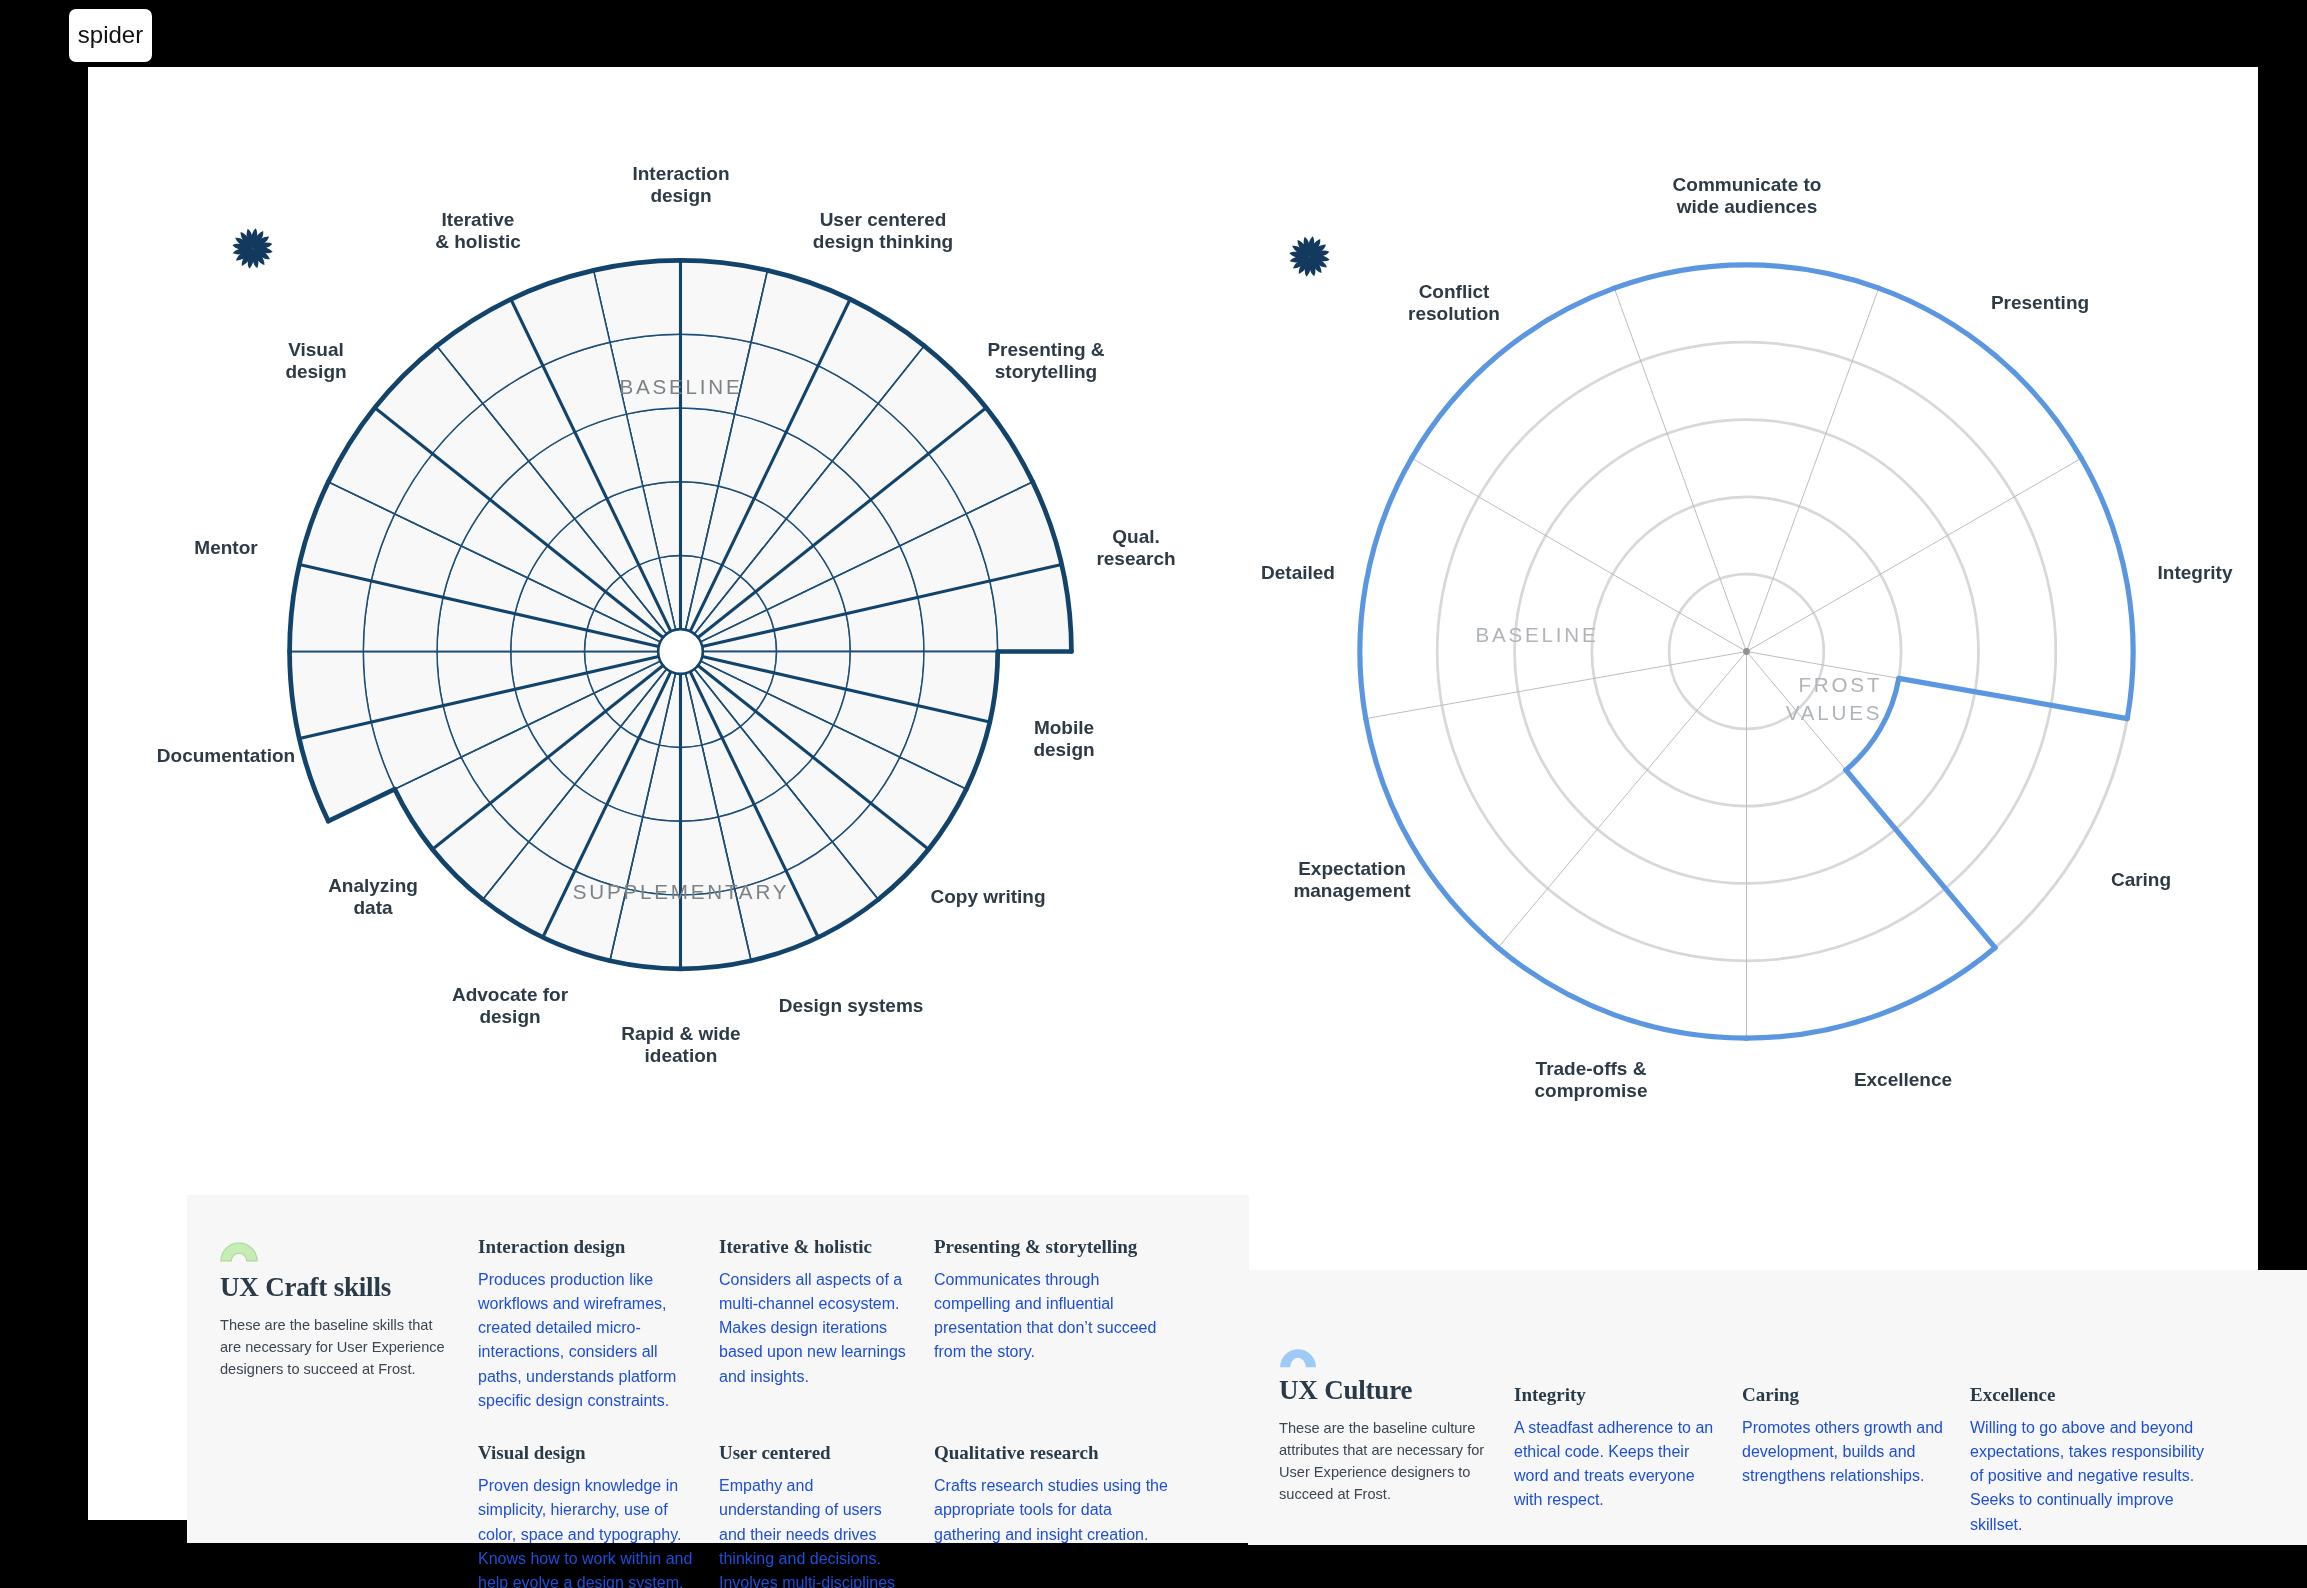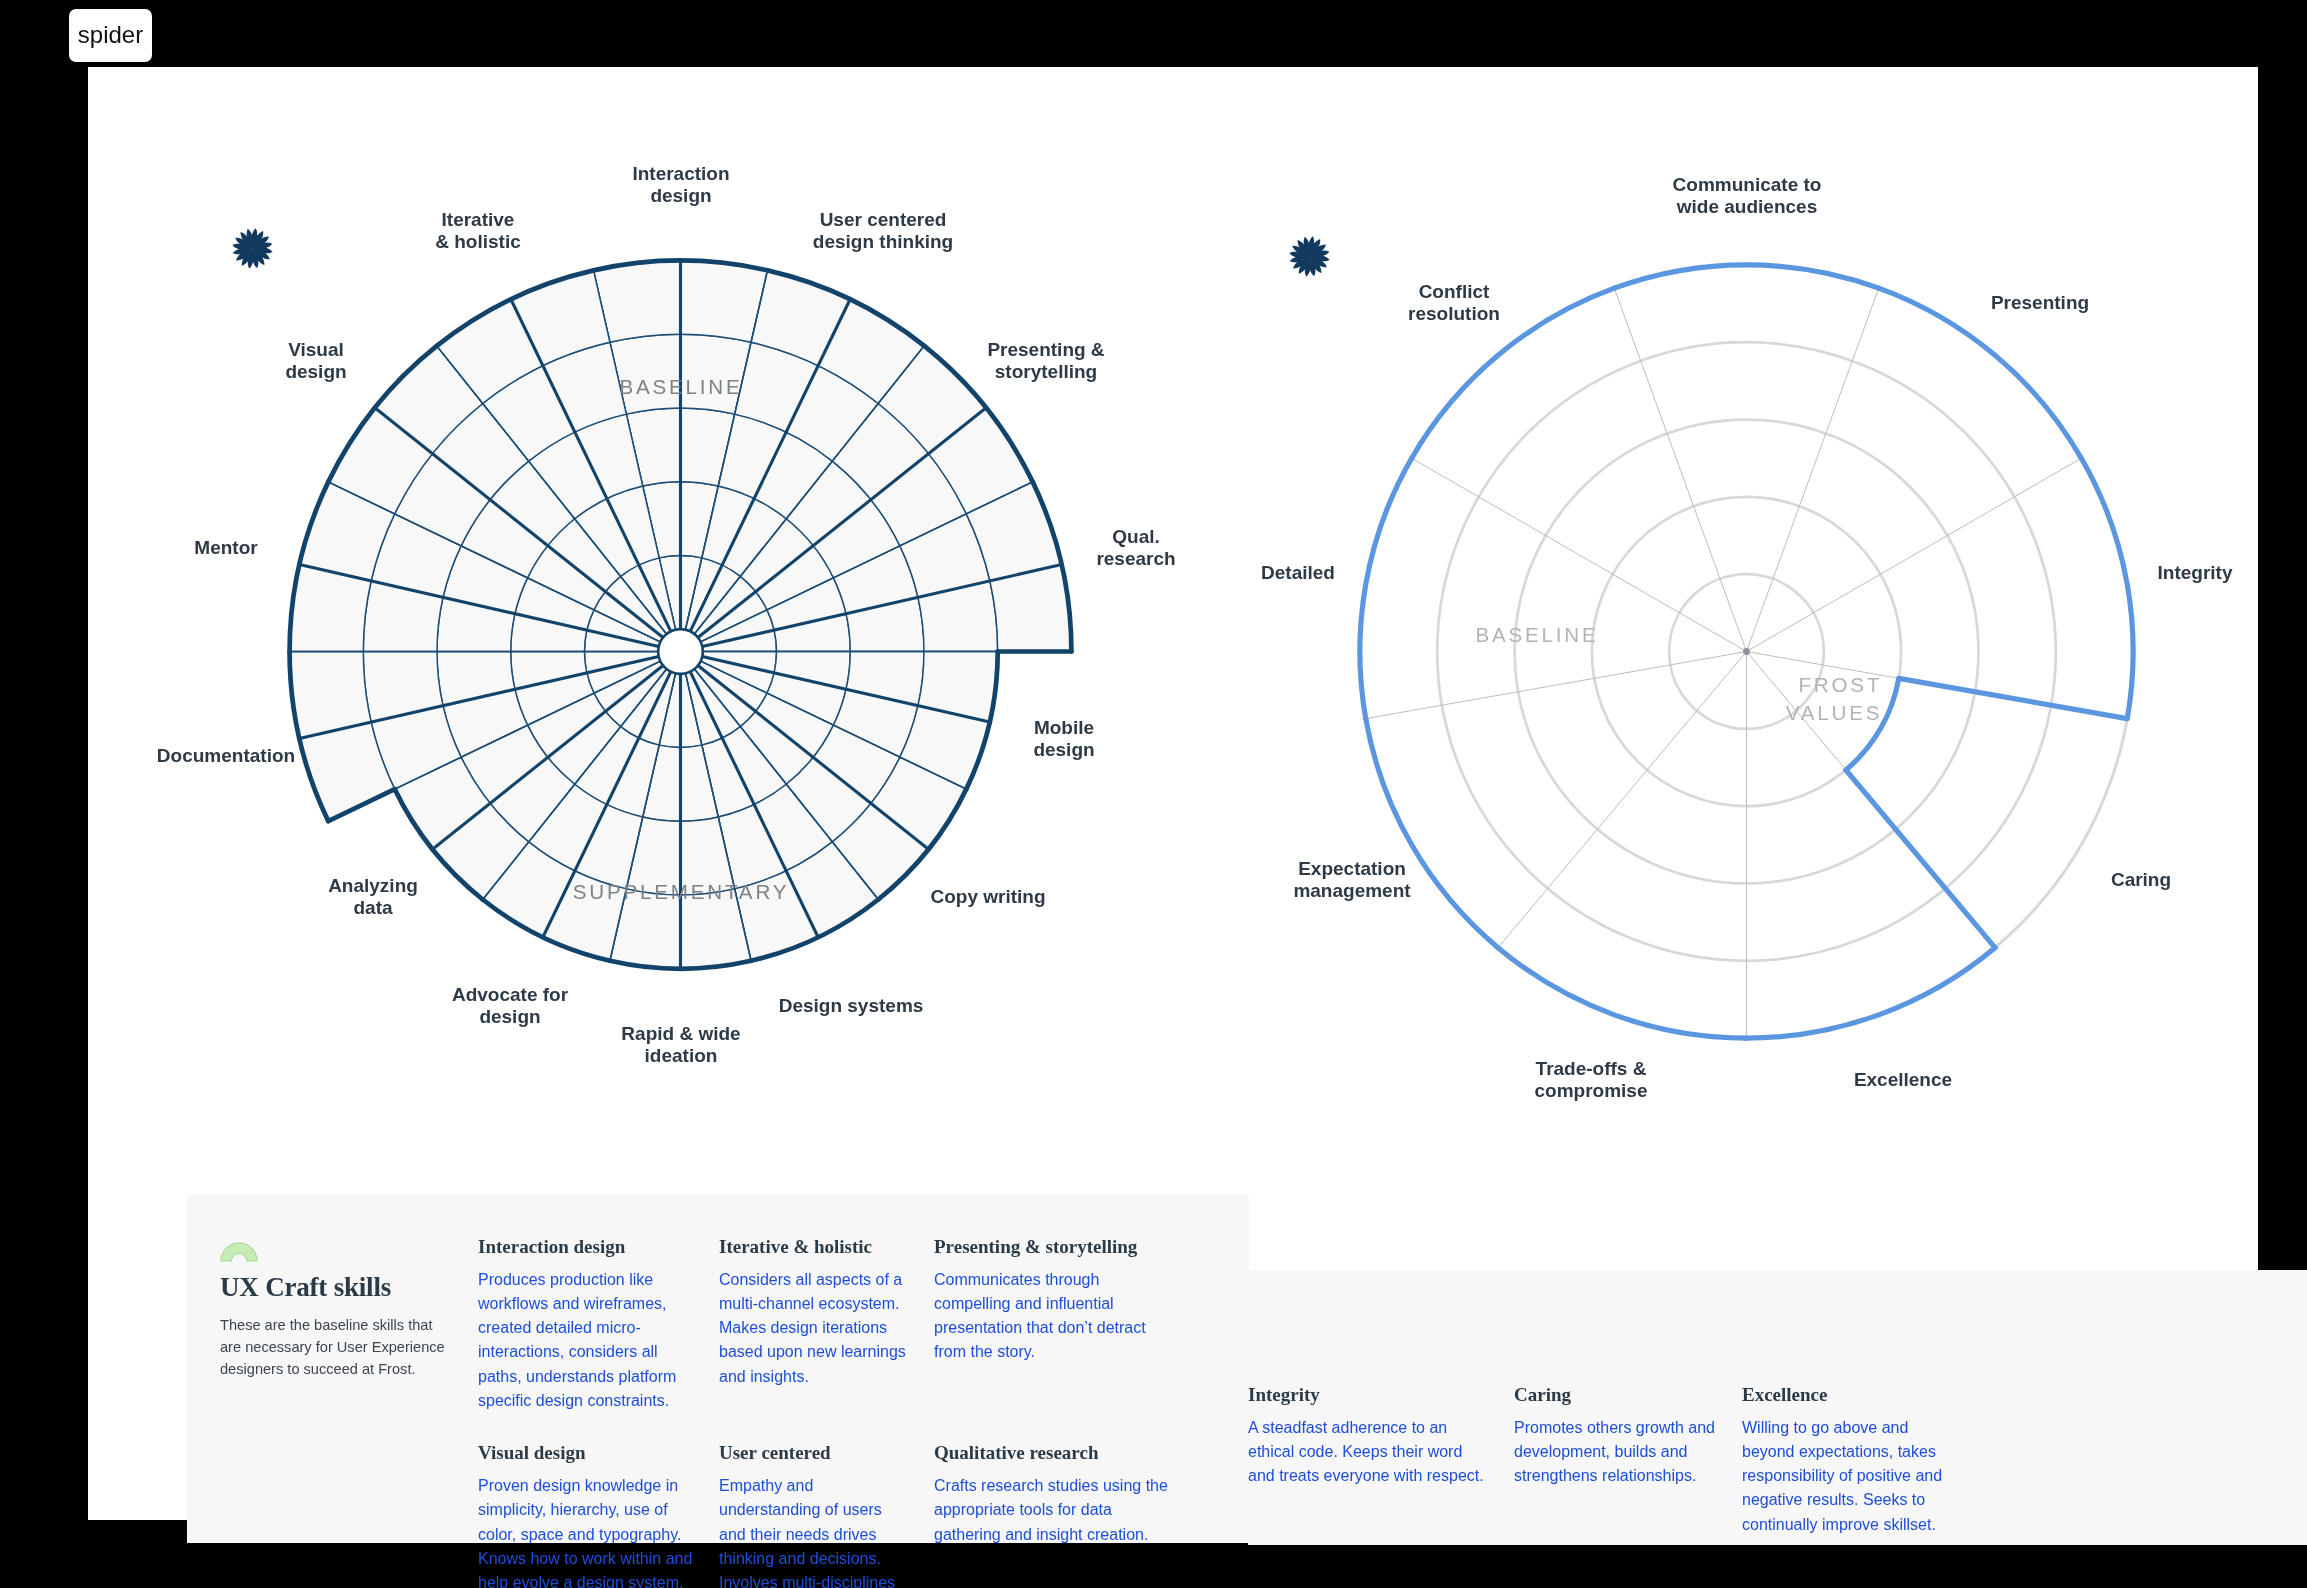--- a/index.html
+++ b/index.html
@@ -312,21 +312,21 @@
         <div class="cell">
           <h4 class="item">Interaction design</h4>
           <p class="body">Produces production like workflows and wireframes, created detailed micro-interactions, considers all paths, understands platform specific design constraints.</p>
         </div>
         <div class="cell">
           <h4 class="item">Iterative &amp; holistic</h4>
           <p class="body">Considers all aspects of a multi-channel ecosystem. Makes design iterations based upon new learnings and insights.</p>
         </div>
         <div class="cell">
           <h4 class="item">Presenting &amp; storytelling</h4>
-          <p class="body">Communicates through compelling and influential presentation that don’t detract from the story.</p>
+          <p class="body">Communicates through compelling and influential presentation that don’t succeed from the story.</p>
         </div>
 
         <div class="cell row2">
           <h4 class="item">Visual design</h4>
           <p class="body">Proven design knowledge in simplicity, hierarchy, use of color, space and typography. Knows how to work within and help evolve a design system.</p>
         </div>
         <div class="cell row2">
           <h4 class="item">User centered</h4>
           <p class="body">Empathy and understanding of users and their needs drives thinking and decisions. Involves multi-disciplines in process. Projects are measured from user success criteria.</p>
         </div>
@@ -334,20 +334,29 @@
           <h4 class="item">Qualitative research</h4>
           <p class="body">Crafts research studies using the appropriate tools for data gathering and insight creation.</p>
         </div>
 
       </div>
     </div>
 
     <div class="panel panel-culture">
       <div class="panel-grid grid-culture">
 
+        <div class="cell" style="padding-left:31px;">
+          <div class="badge">
+            <svg width="38" height="29" viewBox="0 0 44 34">
+              <path d="M1 33 A21 21 0 0 1 43 33 L31 33 A9 11 0 0 0 13 33 Z" fill="#9ecbf5"></path>
+            </svg>
+          </div>
+          <h3 class="lead">UX Culture</h3>
+          <p class="lead-body">These are the baseline culture attributes that are necessary for User Experience designers to succeed at Frost.</p>
+        </div>
 
         <div class="cell" style="padding-top:45px;">
           <h4 class="item">Integrity</h4>
           <p class="body">A steadfast adherence to an ethical code. Keeps their word and treats everyone with respect.</p>
         </div>
         <div class="cell" style="padding-top:45px;">
           <h4 class="item">Caring</h4>
           <p class="body">Promotes others growth and development, builds and strengthens relationships.</p>
         </div>
         <div class="cell" style="padding-top:45px;">

